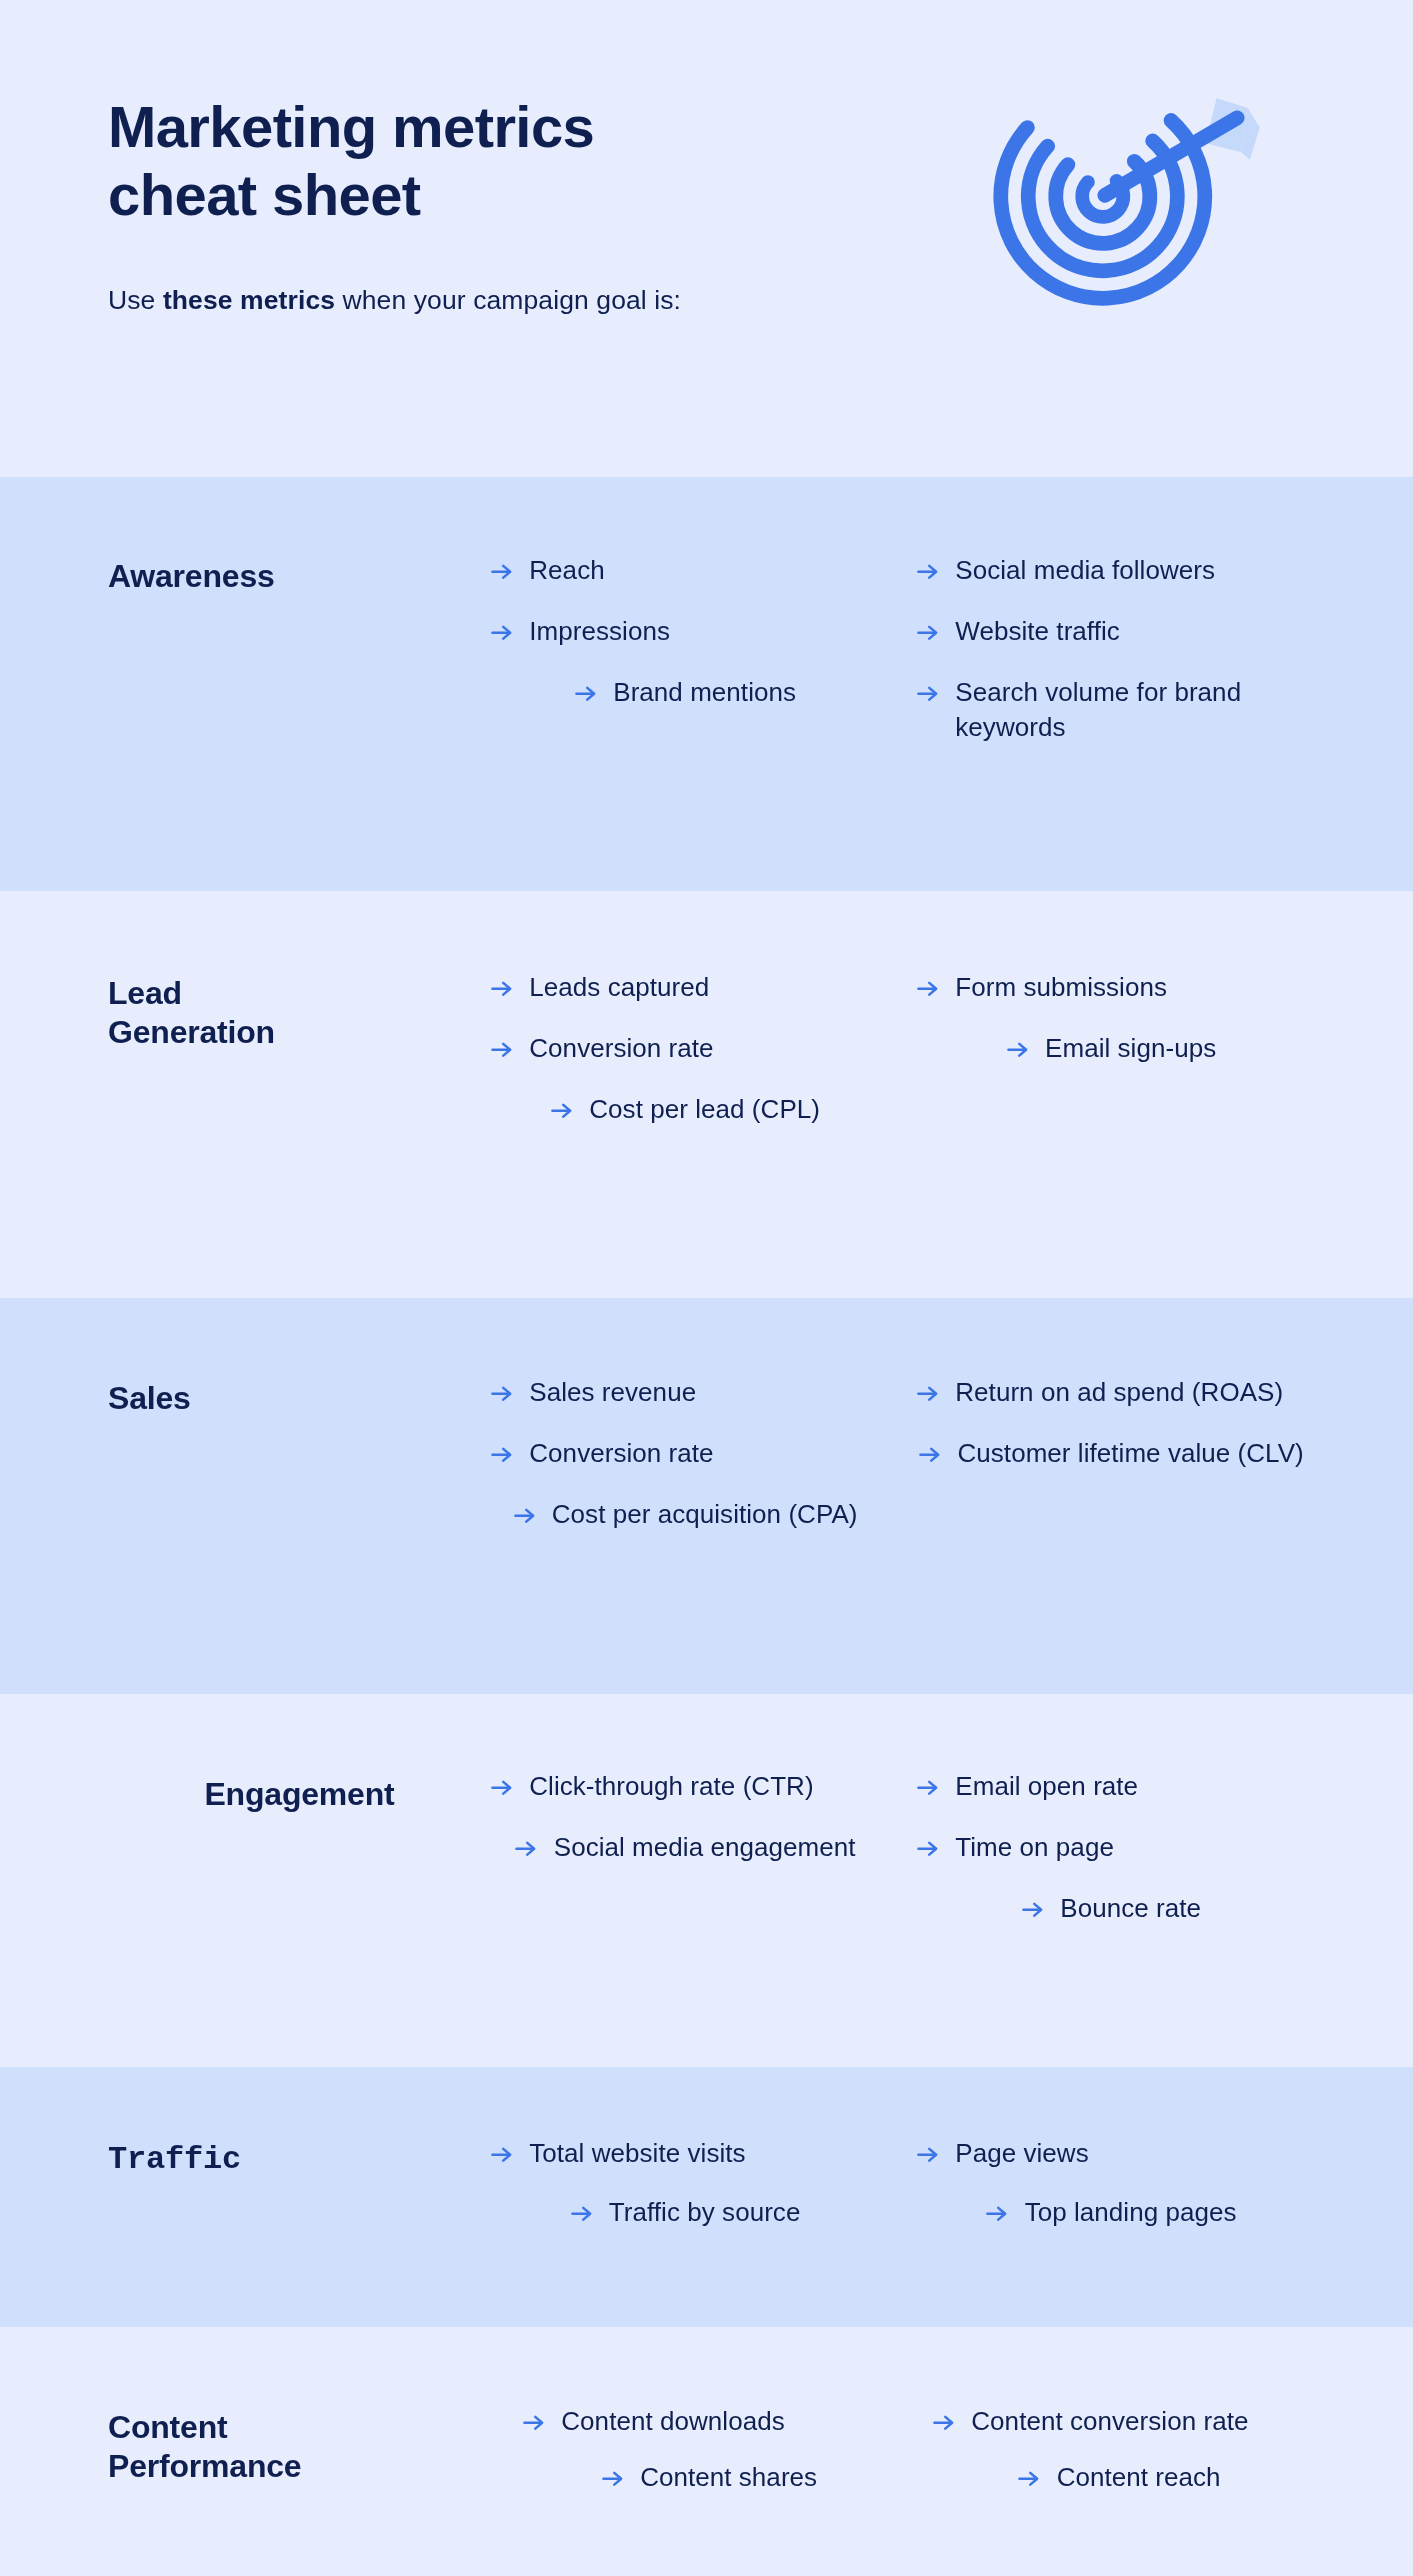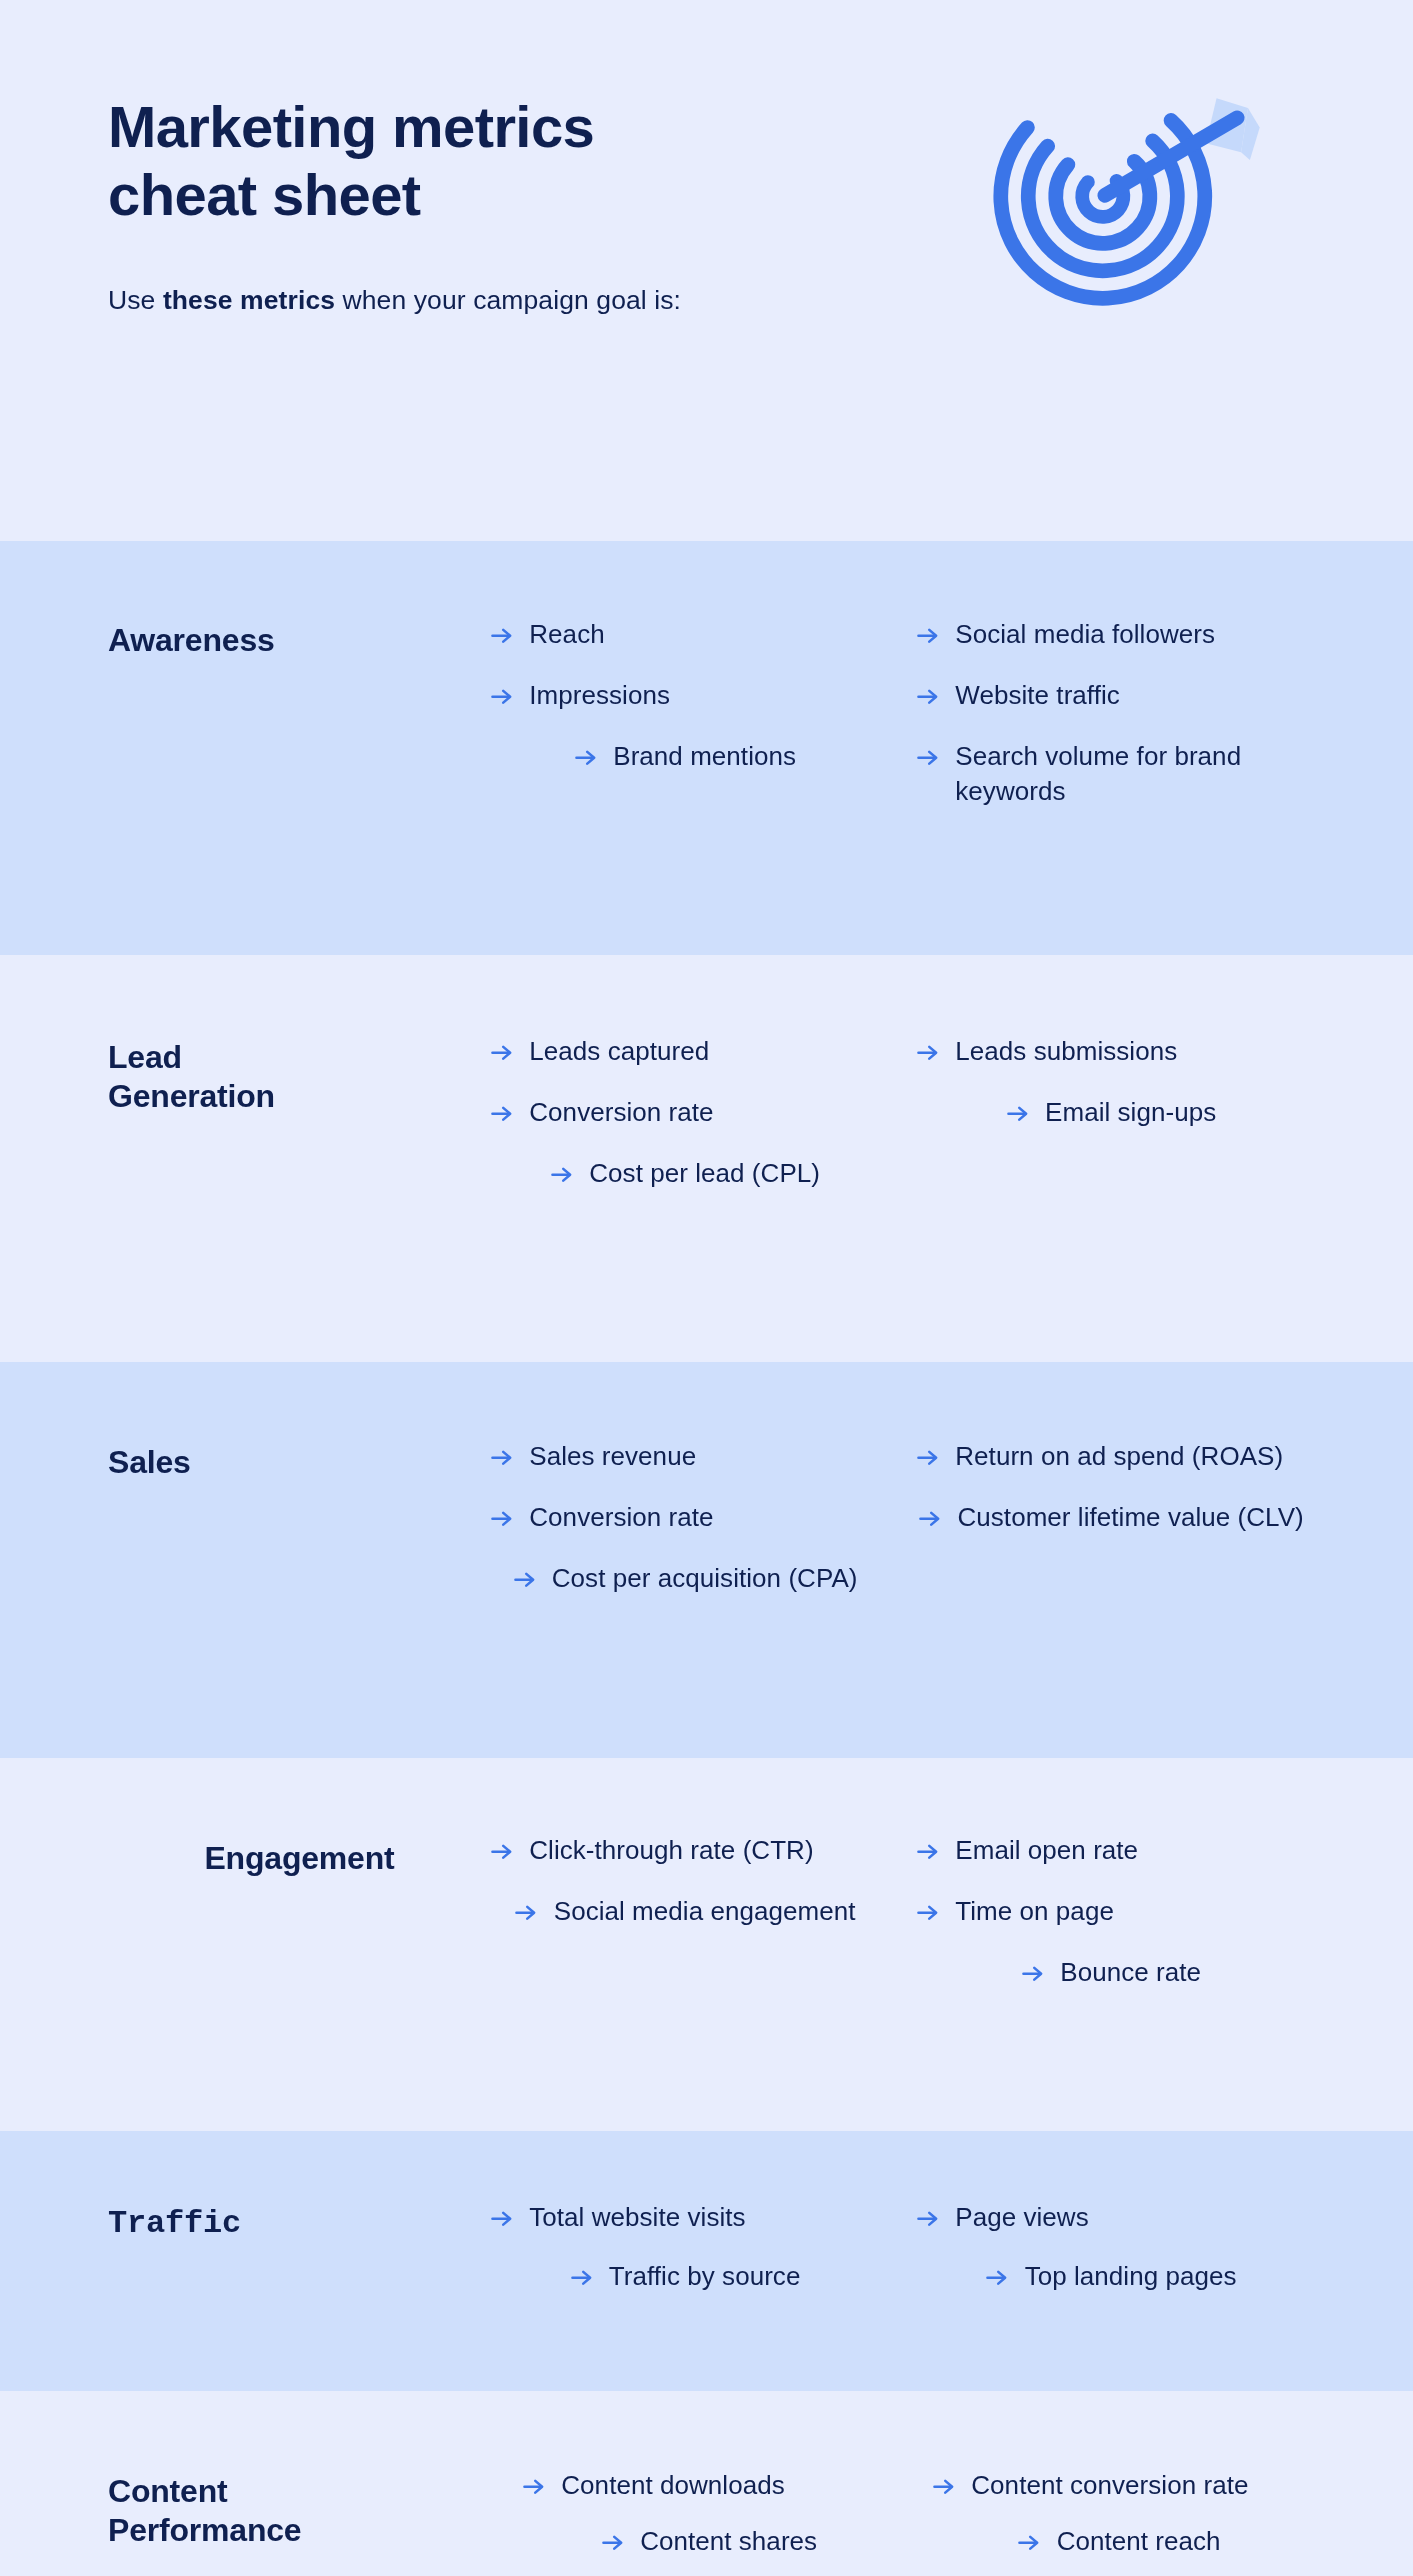--- a/index.html
+++ b/index.html
@@ -19,21 +19,21 @@
   .sheet {
     position: relative;
     width: 1414px;
     height: 2576px;
     overflow: hidden;
   }
 
   
   .header {
     position: relative;
-    height: 541px;
+    height: 477px;
     background: #e8edfd;
     padding: 0 108px;
   }
 
   .header-inner {
     position: relative;
     height: 100%;
   }
 
   .title {
@@ -256,21 +256,21 @@
               </svg>
               <span class="metric-label">Cost per lead (CPL)</span>
             </div>
           </div>
           <div class="metric-col">
             <div class="metric">
               <svg class="arrow-icon" viewBox="0 0 22 22">
                 <line x1="1.5" y1="11" x2="18.5" y2="11" stroke="#3b75e8" stroke-width="2.6" stroke-linecap="round"></line>
                 <polyline points="12.5,5 19.5,11 12.5,17" fill="none" stroke="#3b75e8" stroke-width="2.6" stroke-linecap="round" stroke-linejoin="round"></polyline>
               </svg>
-              <span class="metric-label">Leads submissions</span>
+              <span class="metric-label">Form submissions</span>
             </div>
             <div class="metric">
               <svg class="arrow-icon" viewBox="0 0 22 22">
                 <line x1="1.5" y1="11" x2="18.5" y2="11" stroke="#3b75e8" stroke-width="2.6" stroke-linecap="round"></line>
                 <polyline points="12.5,5 19.5,11 12.5,17" fill="none" stroke="#3b75e8" stroke-width="2.6" stroke-linecap="round" stroke-linejoin="round"></polyline>
               </svg>
               <span class="metric-label">Email sign-ups</span>
             </div>
           </div>
         </div>

